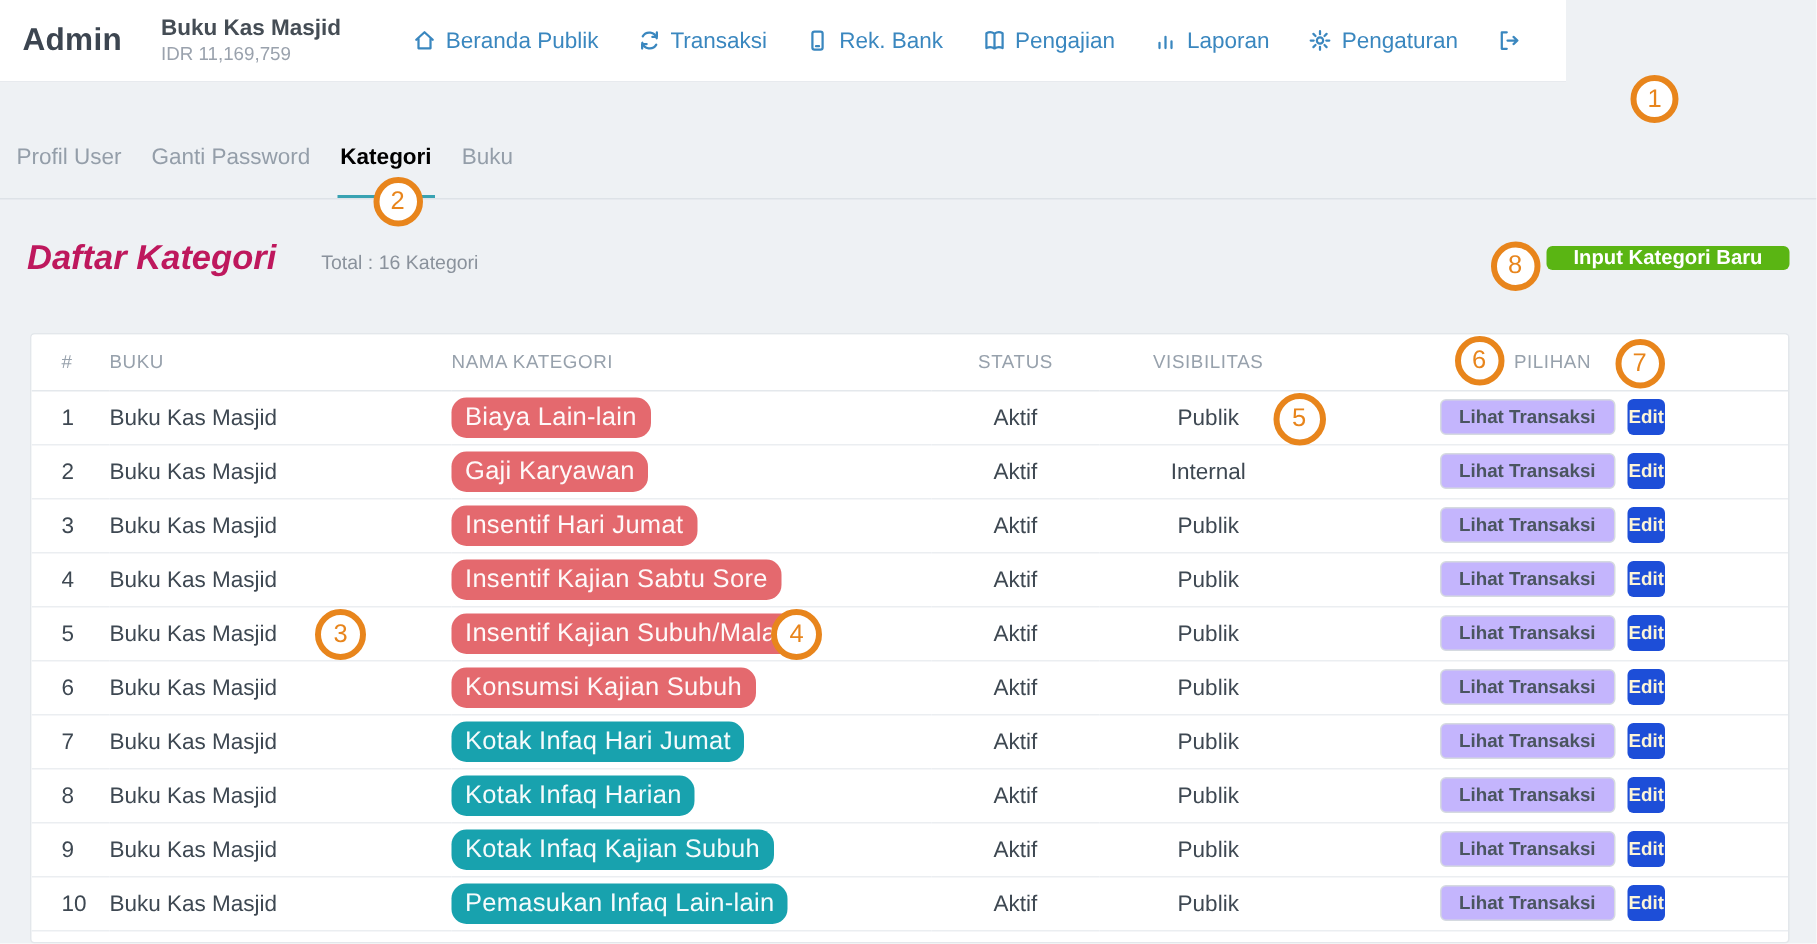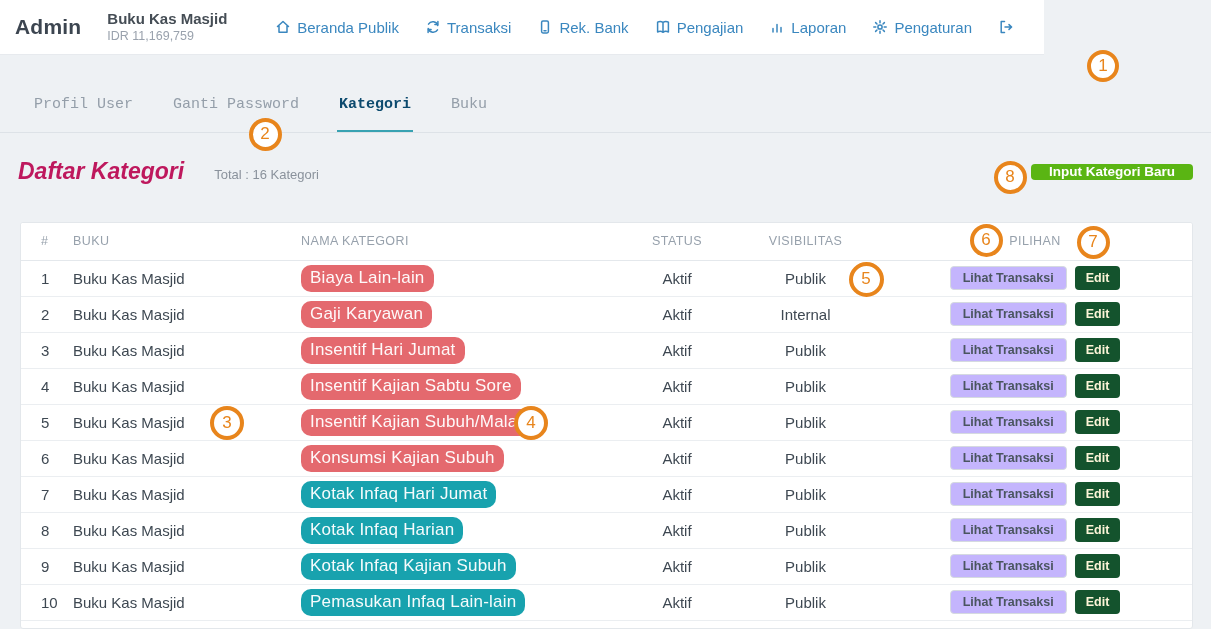--- a/index.html
+++ b/index.html
@@ -28,23 +28,23 @@
 
   .nav { margin-left:auto; display:flex; align-items:center; gap:26px; padding-right:30px; }
   .nav-item {
     display:flex; align-items:center; gap:6px;
     color:#3a87bf; font-size:15px; cursor:pointer; white-space:nowrap;
   }
   .nav-item svg { display:block; }
 
   
   .tabs-row { position:absolute; top:55px; left:0; width:1211px; height:78px; }
-  .tabs { position:absolute; left:34px; top:41px; display:flex; gap:40px;font-family:Liberation Mono, monospace; }
+  .tabs { position:absolute; left:11px; top:41px; display:flex; gap:20px; }
   .tab { font-size:15px; color:#949ea9; cursor:pointer; padding-bottom:19px; position:relative; }
-  .tab.active { color:#0c4a6e; font-weight:700; }
+  .tab.active { color:#000000; font-weight:700; }
   .tab.active::after {
     content:""; position:absolute; left:-2px; right:-2px; bottom:0;
     height:2px; background:#38a2b2;
   }
   .tabs-divider { position:absolute; left:0; right:0; top:77px; height:1px; background:#dde2e7; }
 
   
   .title-row { position:absolute; top:158px; left:18px; right:18px; display:flex; align-items:center; }
   .page-title { font-size:23px; font-weight:600; color:#be185d;font-style:italic; }
   .total-label { font-size:13px; color:#8a929c; margin-left:30px; position:relative; top:3px; }
@@ -82,22 +82,22 @@
   }
   .badge.red { background:#e4696e; }
   .badge.teal { background:#18a2ae; }
   .actions { display:flex; justify-content:center; align-items:center; gap:8px; }
   .btn-view {
     background:#c4b5fd; border:1px solid #d5dae0; border-radius:4px;
     height:24px; padding:0 12px; font-family:"Liberation Sans", sans-serif;
     font-size:12.5px; font-weight:700; color:#4a5560; cursor:pointer; white-space:nowrap;
   }
   .btn-edit {
-    background:#14532d; border:none; border-radius:4px;
-    height:24px; padding:0 11px; font-family:"Liberation Sans", sans-serif;
+    background:#1d4ed8; border:none; border-radius:4px;
+    height:24px; padding:0 1px; font-family:"Liberation Sans", sans-serif;
     font-size:12.5px; font-weight:700; color:#fdf5d8; cursor:pointer;text-align:right;
   }
 
   
   .annot {
     position:absolute; border:4px solid #e8851c; border-radius:50%;
     background:#ffffff; display:flex; align-items:center; justify-content:center;
     font-size:17px; color:#e8851c; pointer-events:none; z-index:50;
   }
 </style>

